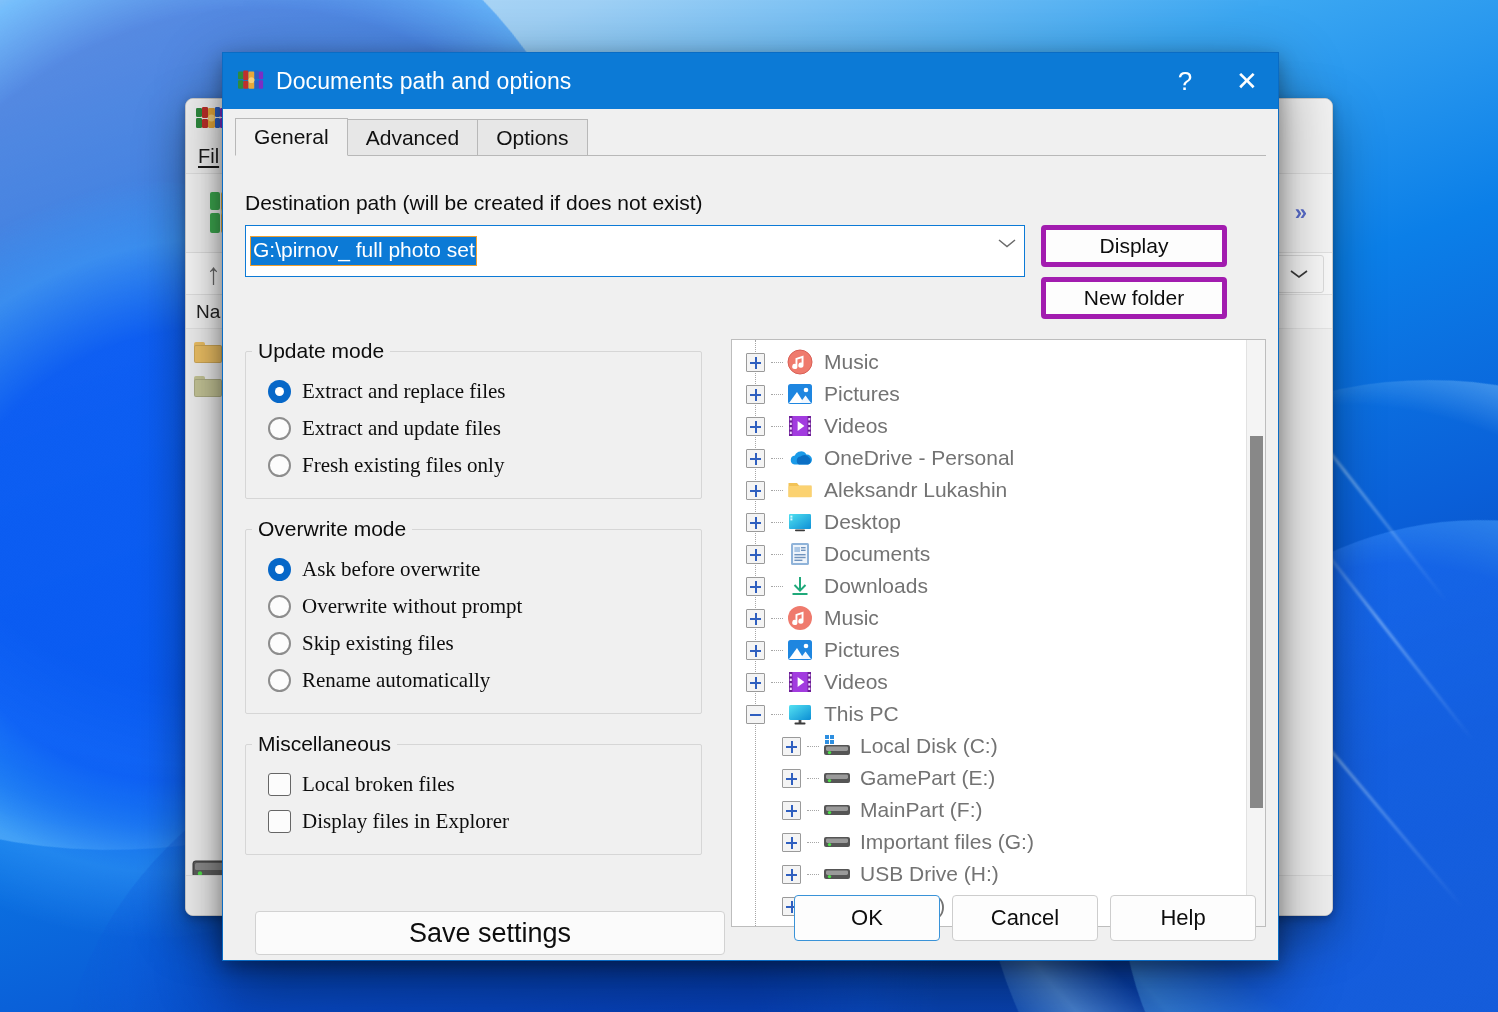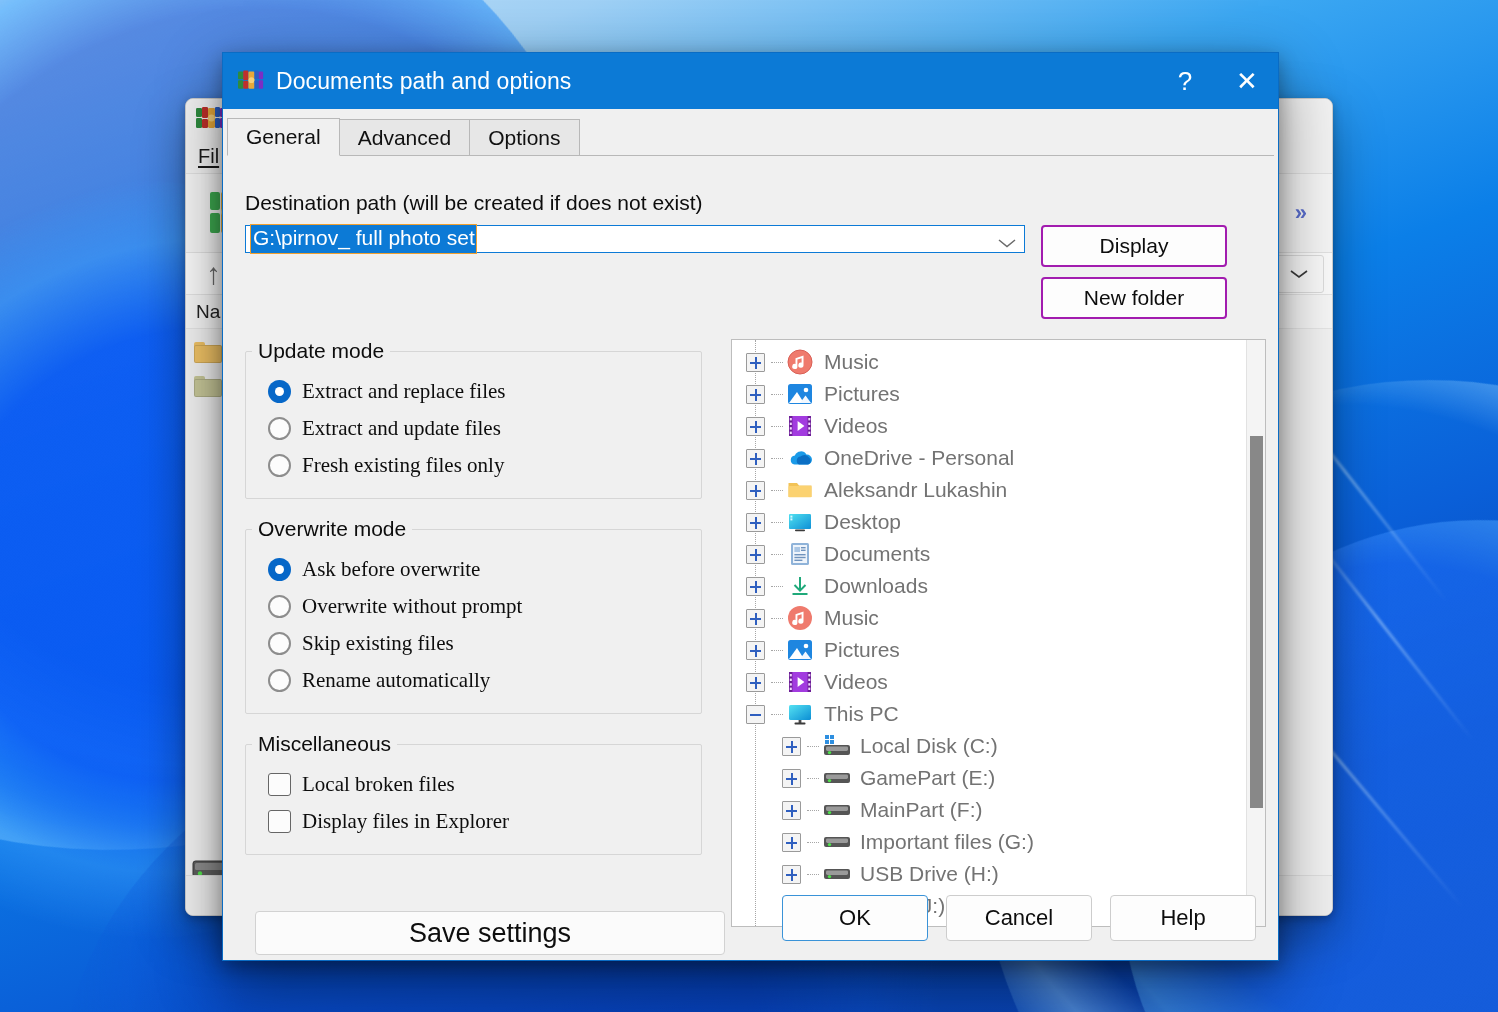--- a/index.html
+++ b/index.html
@@ -140,21 +140,21 @@
   #titlebar .title-text {
     color: #ffffff; font-size: 23px; letter-spacing: 0.1px;
   }
   #titlebar .spacer { flex: 1; }
   .tb-btn {
     width: 62px; height: 56px; display: flex; align-items: center; justify-content: center;
     color: #ffffff; font-size: 26px; cursor: default;
   }
   .tb-btn.help-b { font-size: 26px; }
 
-  #dlgbody { flex: 1; background: #f0f0f0; position: relative; padding: 0 4px; }
+  #dlgbody { flex: 1; background: #f0f0f0; position: relative; padding: 0 12px; }
 
   
   #tabstrip {
     position: relative; height: 36px; margin-top: 11px;
     border-bottom: 1px solid #b8b8b8;
     display: flex; align-items: flex-end;
   }
   .tab {
     height: 36px; padding: 0 18px;
     display: flex; align-items: center;
@@ -166,37 +166,37 @@
 
   
   #content {
     position: absolute; left: 12px; right: 12px; top: 60px; bottom: 0;
   }
   .dest-label { font-size: 21px; color: #0d0d0d; margin: 22px 0 10px 10px; }
 
   #pathrow { display: flex; align-items: flex-start; }
   #pathcol { width: 790px; }
   #pathbox {
-    position: relative; height: 28px; background: #ffffff;
+    position: relative; height: 52px; background: #ffffff;
     border: 1px solid #0c7ad6; margin-left: 10px;
     display: flex; align-items: center;
   }
   #pathsel {
     background: #0c7ad6; color: #ffffff; font-size: 21px;
     padding: 1px 1px 2px 2px; margin-left: 5px; line-height: 1.15;
     outline: 1px solid #f0a030;
   }
   .path-caret {
     position: absolute; right: 0; top: 0; width: 34px; height: 34px;
     display: flex; align-items: center; justify-content: center;
   }
   #btncol { margin-left: 16px; display: flex; flex-direction: column; gap: 10px; }
   .sidebtn {
     width: 186px; height: 42px; background: #fdfdfd;
-    border: 2px solid #a21caf; border-radius: 4px;
+    border: 5px solid #a21caf; border-radius: 4px;
     font-size: 21px; color: #0d0d0d;
     display: flex; align-items: center; justify-content: center;
   }
 
   
   #split { display: flex; margin-top: 20px; }
   #leftcol { width: 470px; margin-left: 10px; }
   #rightcol { margin-left: 16px; flex: 1; }
 
   fieldset.grp {
@@ -275,21 +275,21 @@
   }
   .tree-tieline {
     position: absolute; left: 23px; top: 0; bottom: 0;
     border-left: 1px dotted #a6a6a6;
   }
 
   
   #footer {
     position: absolute; left: 0; right: 0; bottom: 0; height: 84px;
     display: flex; align-items: center; justify-content: flex-end;
-    padding-right: 22px; gap: 18px;
+    padding-right: 22px; gap: 12px;
   }
   .footbtn {
     width: 146px; height: 46px; background: #fdfdfd;
     border: 1px solid #cdcdcd; border-radius: 4px;
     font-size: 22px; color: #0d0d0d;
     display: flex; align-items: center; justify-content: center;
   }
   .footbtn.primary { border: 1.6px solid #3a93d8; }
 </style>
 </head>

